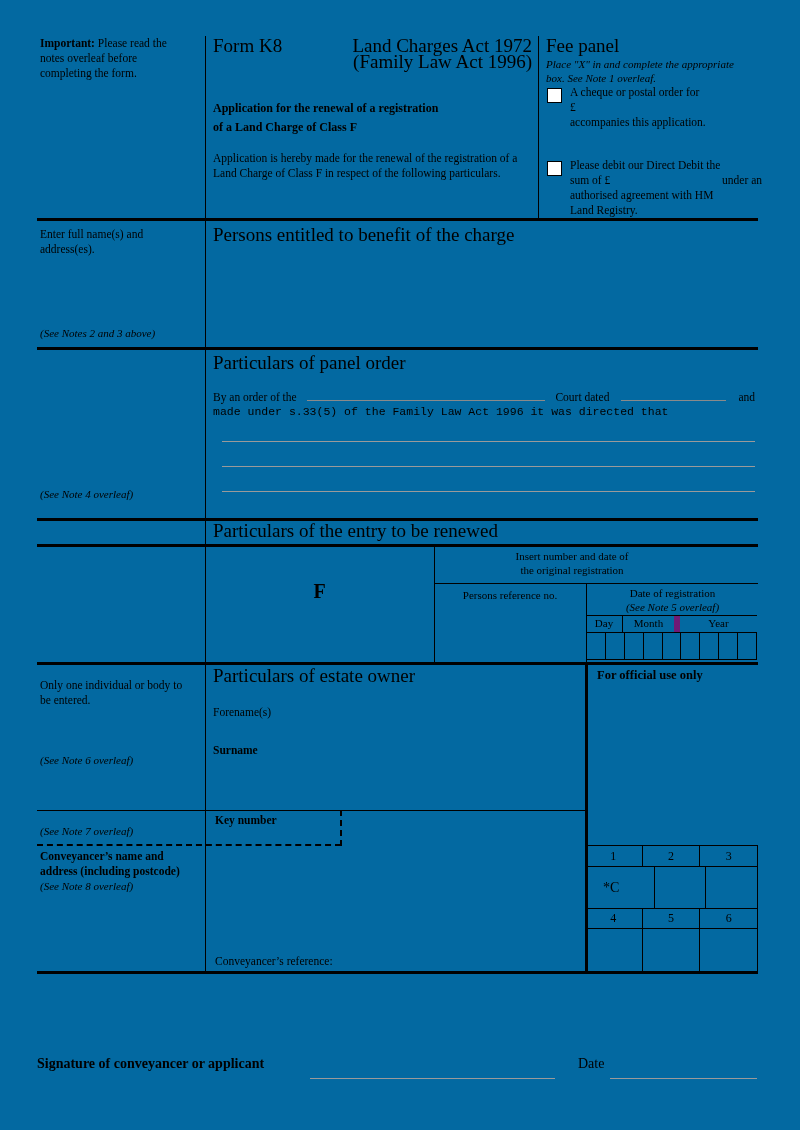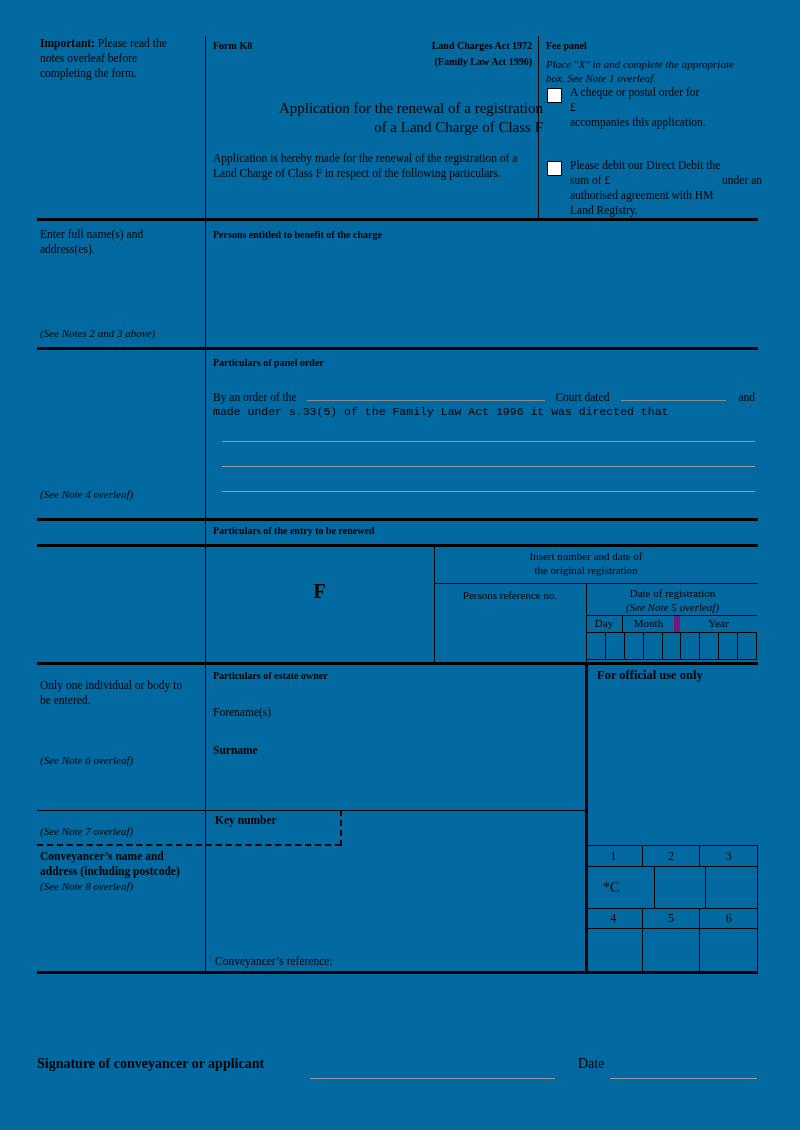--- a/index.html
+++ b/index.html
@@ -10,22 +10,22 @@
   .b{font-weight:bold;}
   .i{font-style:italic;}
   .hl{position:absolute;background:#000;height:1px;}
   .hl.th{height:3px;}
   .vl{position:absolute;background:#000;width:1px;}
   .vl.th{width:3px;}
   .gray{position:absolute;background:#9a9a9a;height:1px;}
   .dash-h{position:absolute;border-top:2px dashed #000;}
   .dash-v{position:absolute;border-left:2px dashed #000;}
   .checkbox{position:absolute;width:13px;height:13px;border:1px solid #000;background:#fff;}
-  .h1t{font-weight:bold;font-size:10px;}
-  .bigtitle{font-weight:normal;font-size:15px;line-height:19px;text-align:right;}
+  .h1t{font-weight:normal;font-size:19px;}
+  .bigtitle{font-weight:bold;font-size:12px;line-height:19px;}
   .small{font-size:11px;line-height:14px;}
   .center{text-align:center;}
   .blankline{border-bottom:1px solid #8a8a8a;}
   .flexrow{display:flex;align-items:baseline;}
   .gridrow{display:flex;}
   .gridcell{border-right:1px solid #000;border-bottom:1px solid #000;box-sizing:border-box;
             display:flex;align-items:center;justify-content:center;font-size:12px;}
   .gridcell:last-child{border-right:none;}
   .digit{flex:1;border-right:1px solid #000;}
   .digit:last-child{border-right:none;}
@@ -101,21 +101,21 @@
   <div class="gray" style="left:222px;top:441px;width:533px;"></div>
   <div class="gray" style="left:222px;top:466px;width:533px;"></div>
   <div class="gray" style="left:222px;top:491px;width:533px;"></div>
   <div class="abs i small" style="left:40px;top:487px;width:160px;">(See Note 4 overleaf)</div>
 
   <div class="abs h1t" style="left:213px;top:523px;">Particulars of the entry to be renewed</div>
 
   <div class="vl" style="left:434px;top:544px;height:118px;"></div>
   <div class="abs b center" style="left:205px;top:584px;width:229px;font-size:20px;">F</div>
 
-  <div class="abs small center" style="left:424px;top:549px;width:324px;">
+  <div class="abs small center" style="left:410px;top:549px;width:324px;">
     <div>Insert number and date of</div>
     <div>the original registration</div>
   </div>
   <div class="hl" style="left:434px;top:583px;width:324px;"></div>
 
   <div class="abs small center" style="left:434px;top:588px;width:152px;">Persons reference no.</div>
   <div class="field" style="left:436px;top:604px;width:148px;height:55px;"></div>
   <div class="vl" style="left:586px;top:583px;height:79px;"></div>
 
   <div class="abs small center" style="left:587px;top:586px;width:171px;">Date of registration</div>

